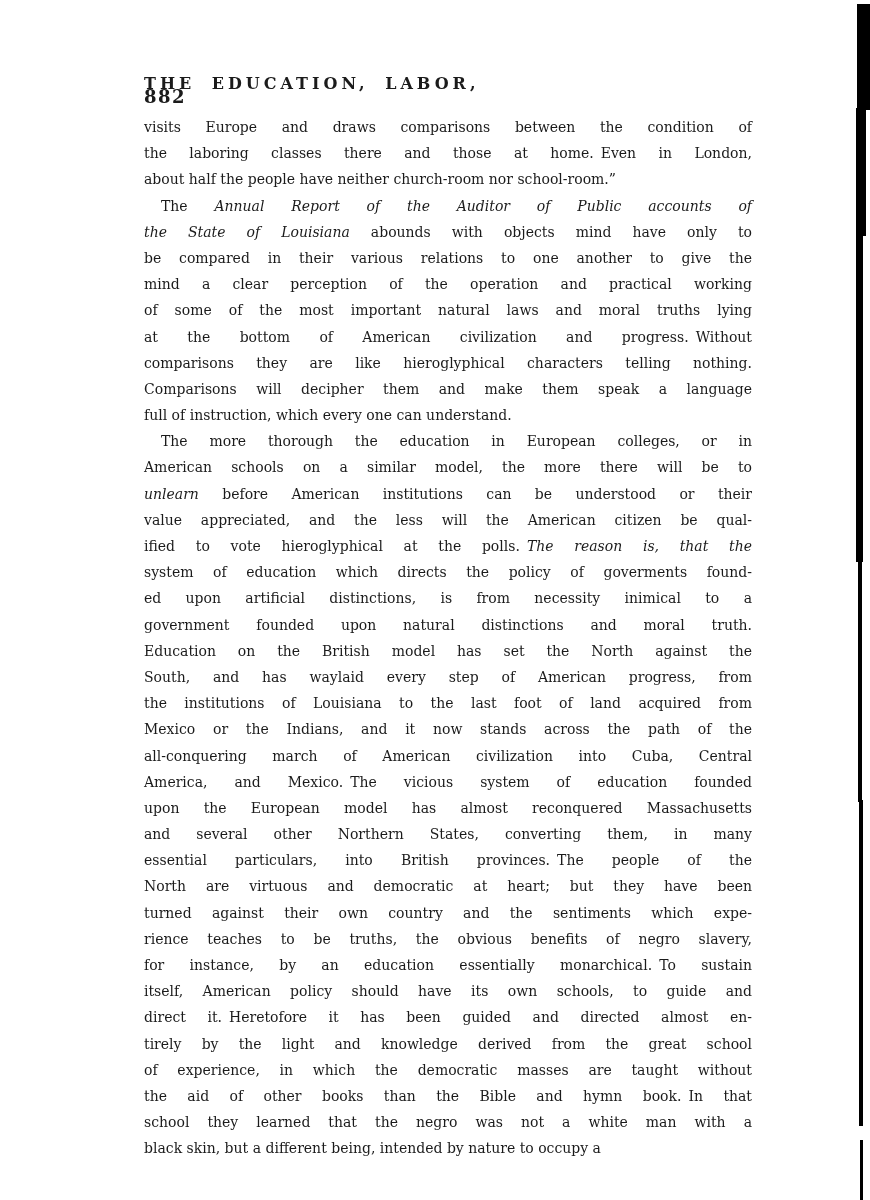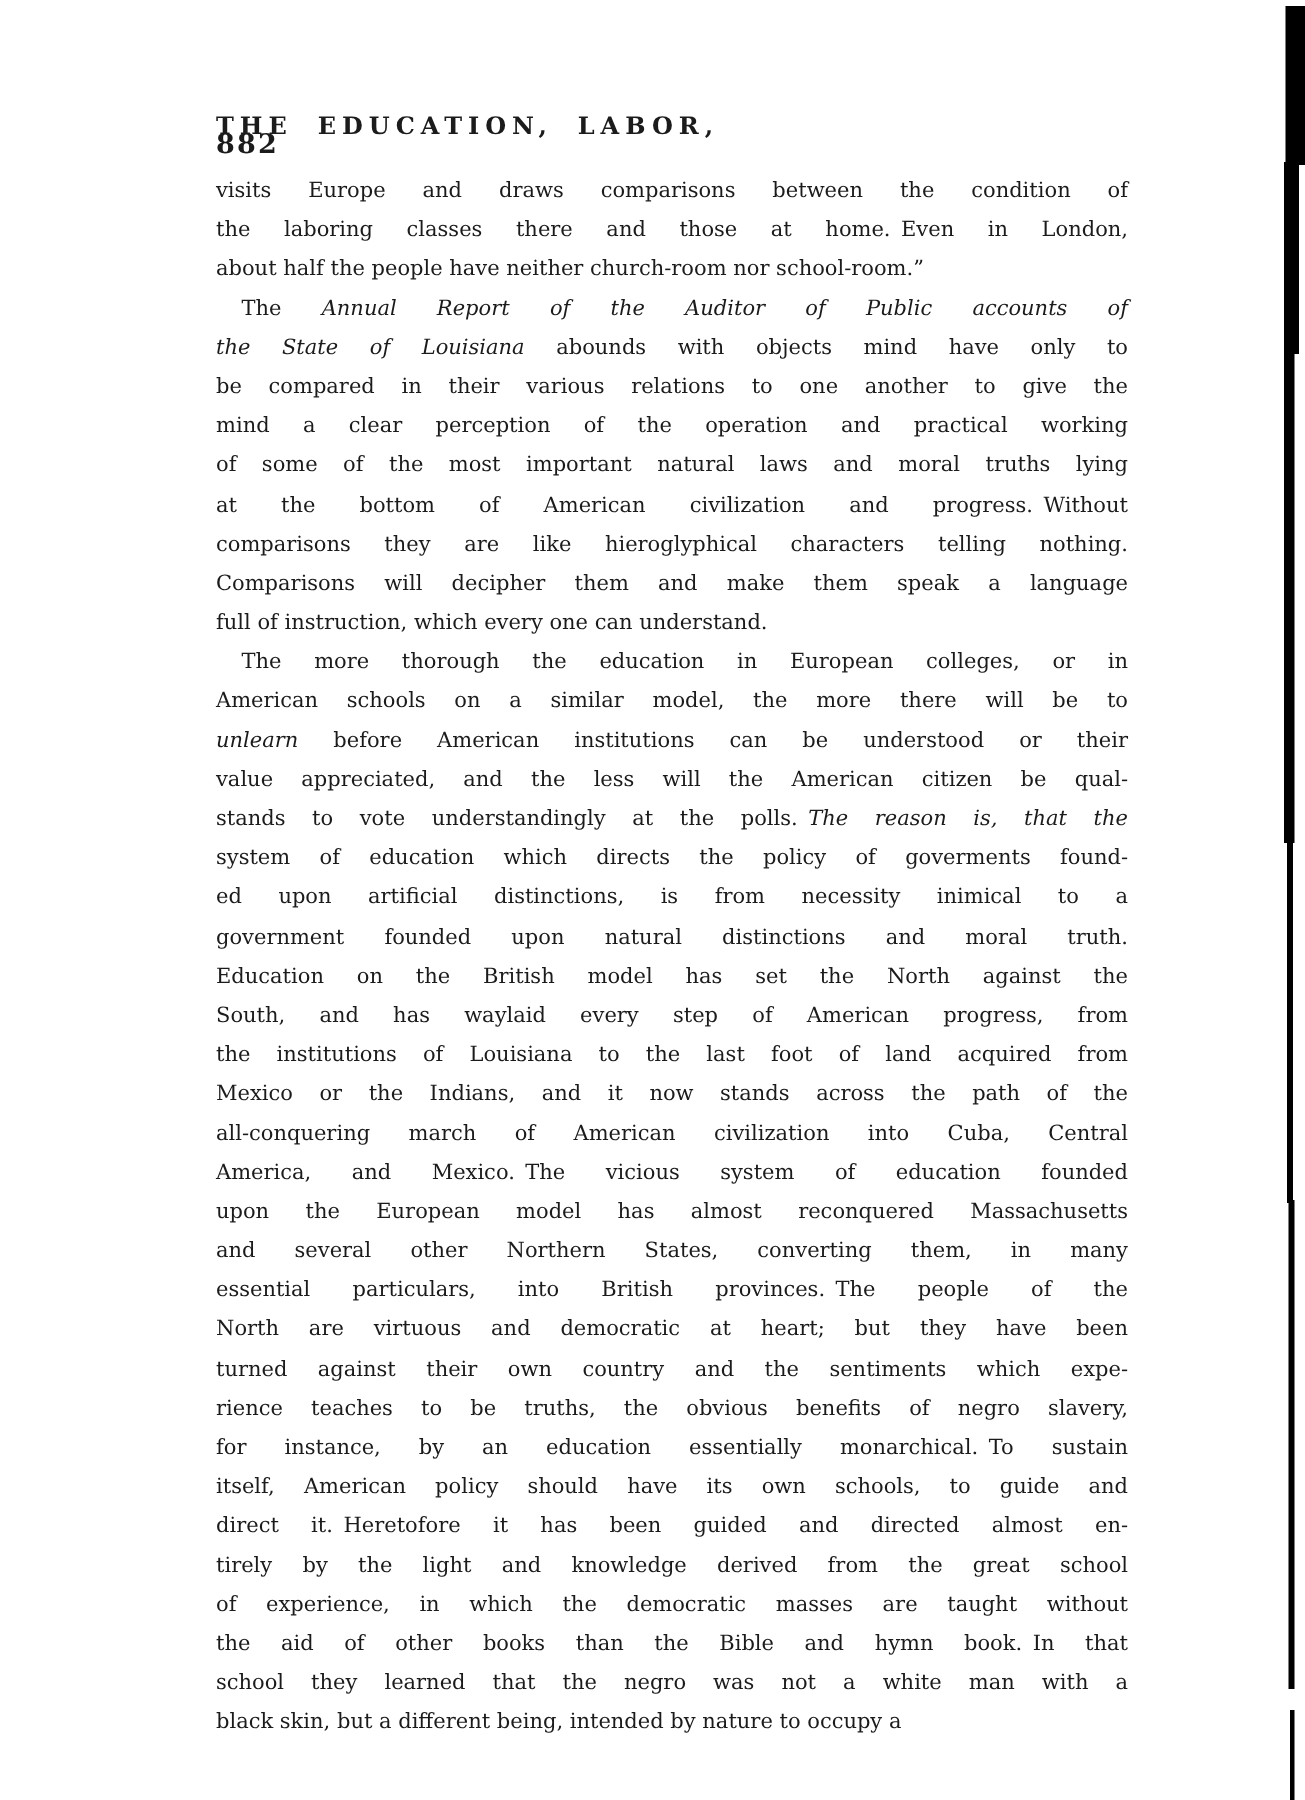--- a/index.html
+++ b/index.html
@@ -105,21 +105,21 @@
       <div class="line"><span>mind a clear perception of the operation and practical working</span></div>
       <div class="line"><span>of some of the most important natural laws and moral truths lying</span></div>
       <div class="line"><span>at the bottom of American civilization and progress. Without</span></div>
       <div class="line"><span>comparisons they are like hieroglyphical characters telling nothing.</span></div>
       <div class="line"><span>Comparisons will decipher them and make them speak a language</span></div>
       <div class="line last"><span>full of instruction, which every one can understand.</span></div>
       <div class="line indent"><span>The more thorough the education in European colleges, or in</span></div>
       <div class="line"><span>American schools on a similar model, the more there will be to</span></div>
       <div class="line"><em>unlearn</em><span> before American institutions can be understood or their</span></div>
       <div class="line"><span>value appreciated, and the less will the American citizen be qual-</span></div>
-      <div class="line"><span>stands to vote understandingly at the polls. </span><em>The reason is, that the</em></div>
+      <div class="line"><span>ified to vote hieroglyphical at the polls. </span><em>The reason is, that the</em></div>
       <div class="line"><span>system of education which directs the policy of goverments found-</span></div>
       <div class="line"><span>ed upon artificial distinctions, is from necessity inimical to a</span></div>
       <div class="line"><span>government founded upon natural distinctions and moral truth.</span></div>
       <div class="line"><span>Education on the British model has set the North against the</span></div>
       <div class="line"><span>South, and has waylaid every step of American progress, from</span></div>
       <div class="line"><span>the institutions of Louisiana to the last foot of land acquired from</span></div>
       <div class="line"><span>Mexico or the Indians, and it now stands across the path of the</span></div>
       <div class="line"><span>all-conquering march of American civilization into Cuba, Central</span></div>
       <div class="line"><span>America, and Mexico. The vicious system of education founded</span></div>
       <div class="line"><span>upon the European model has almost reconquered Massachusetts</span></div>

